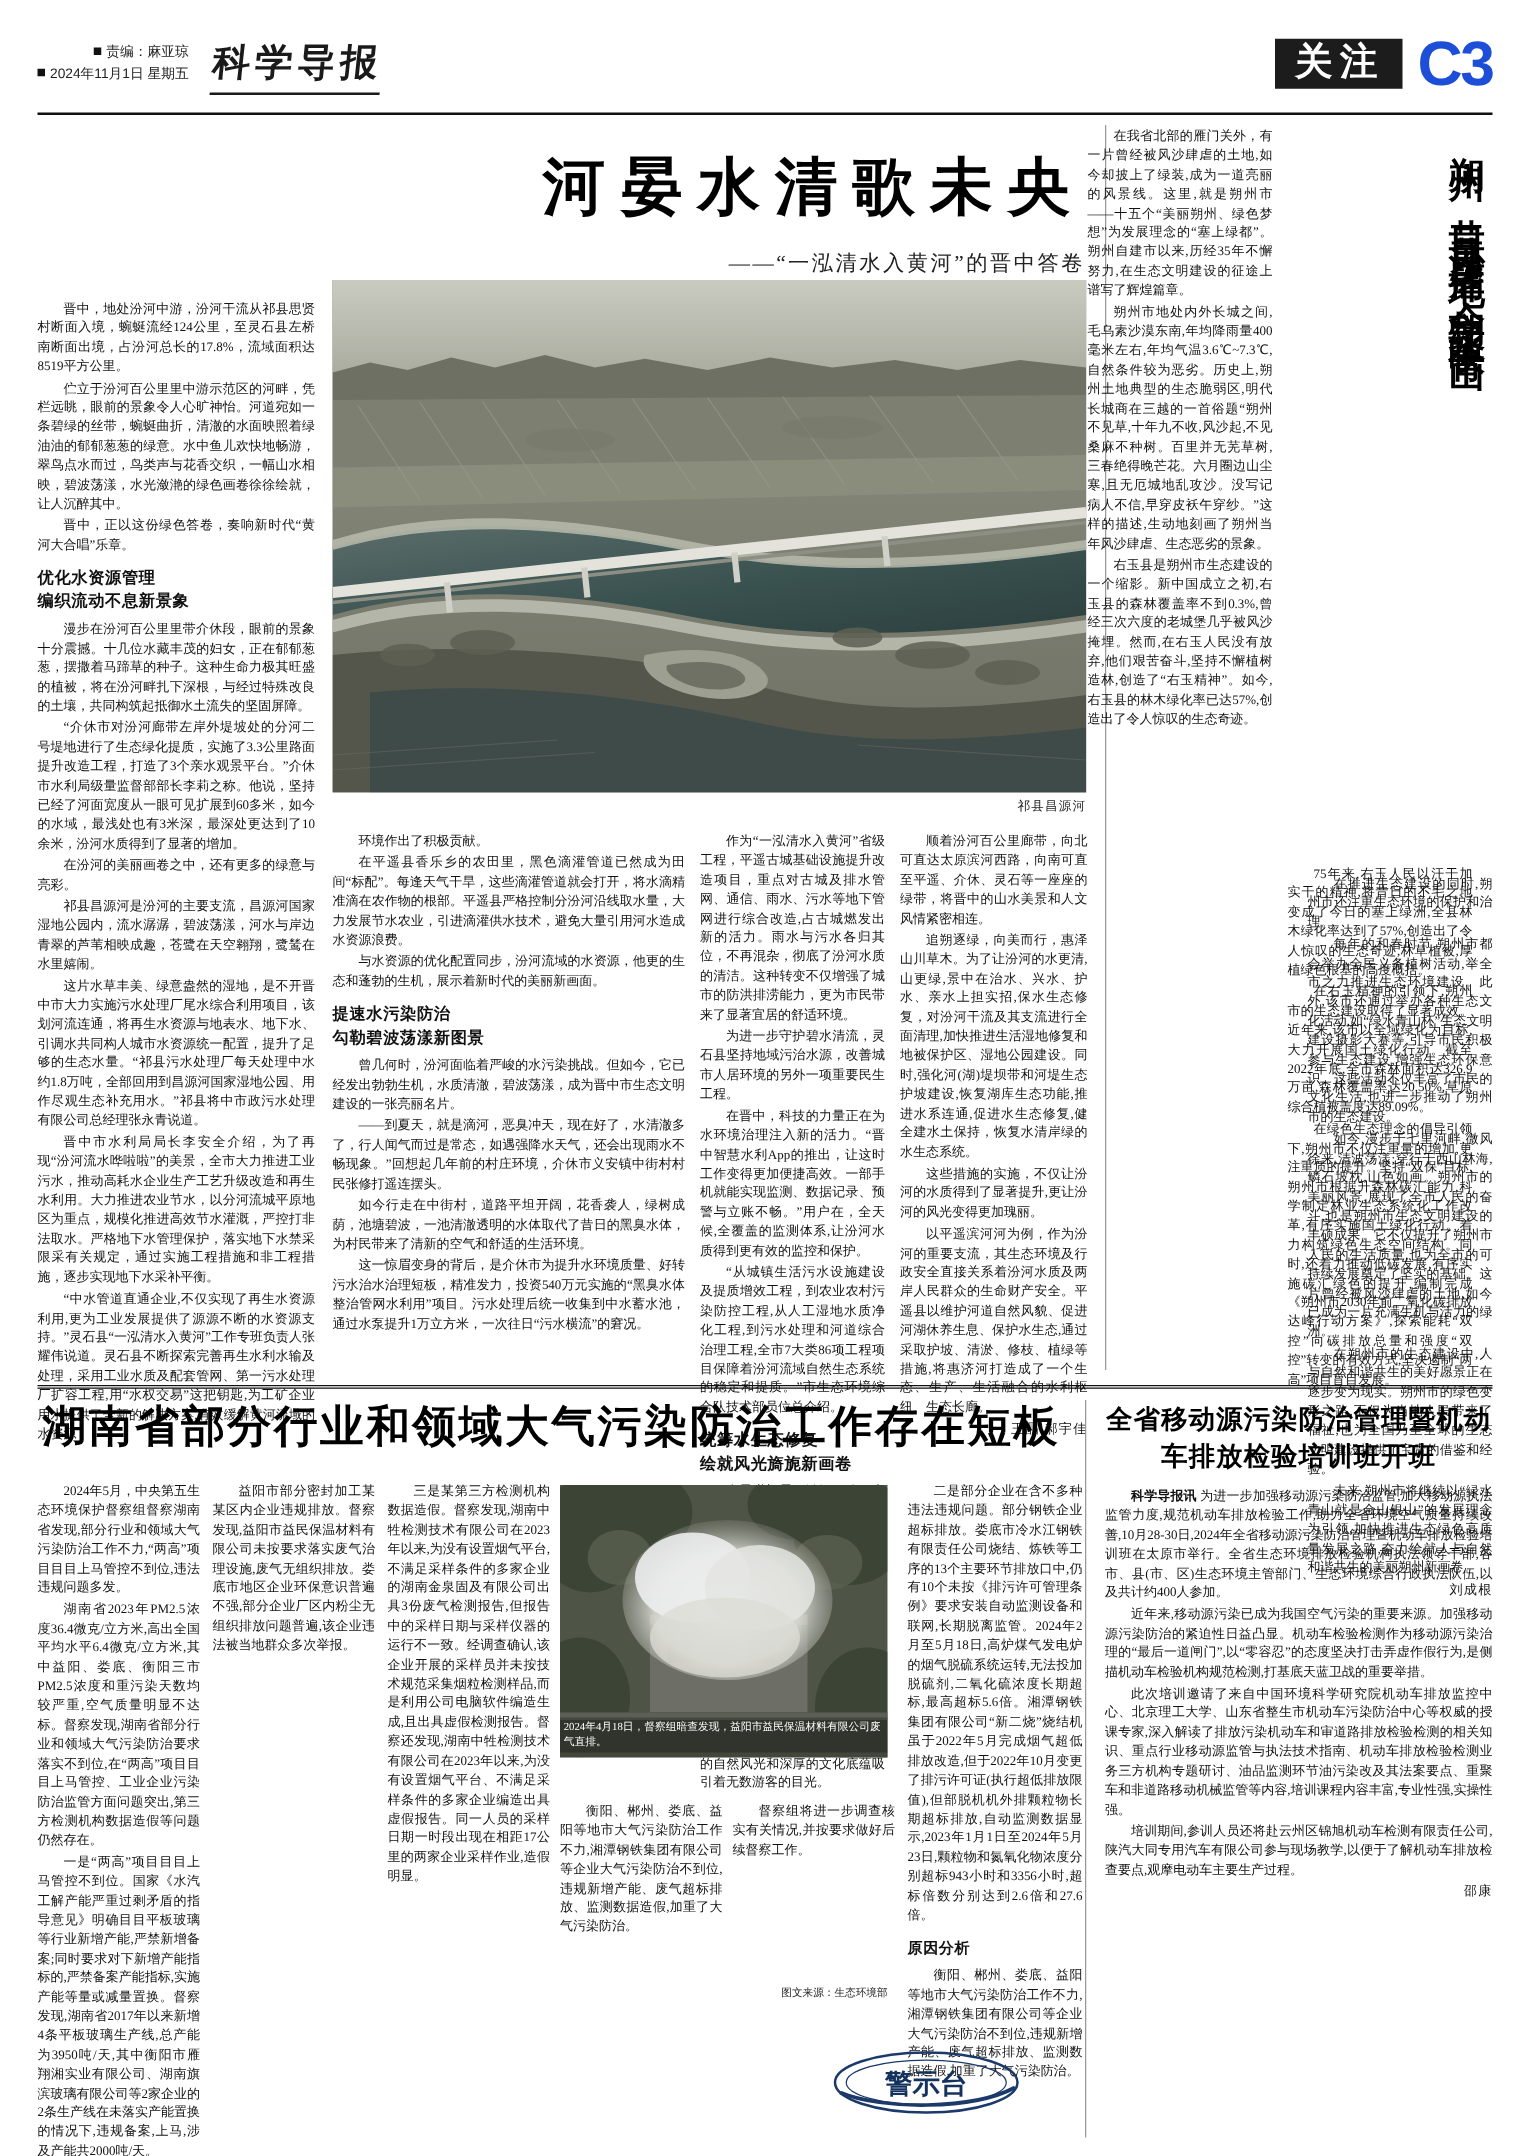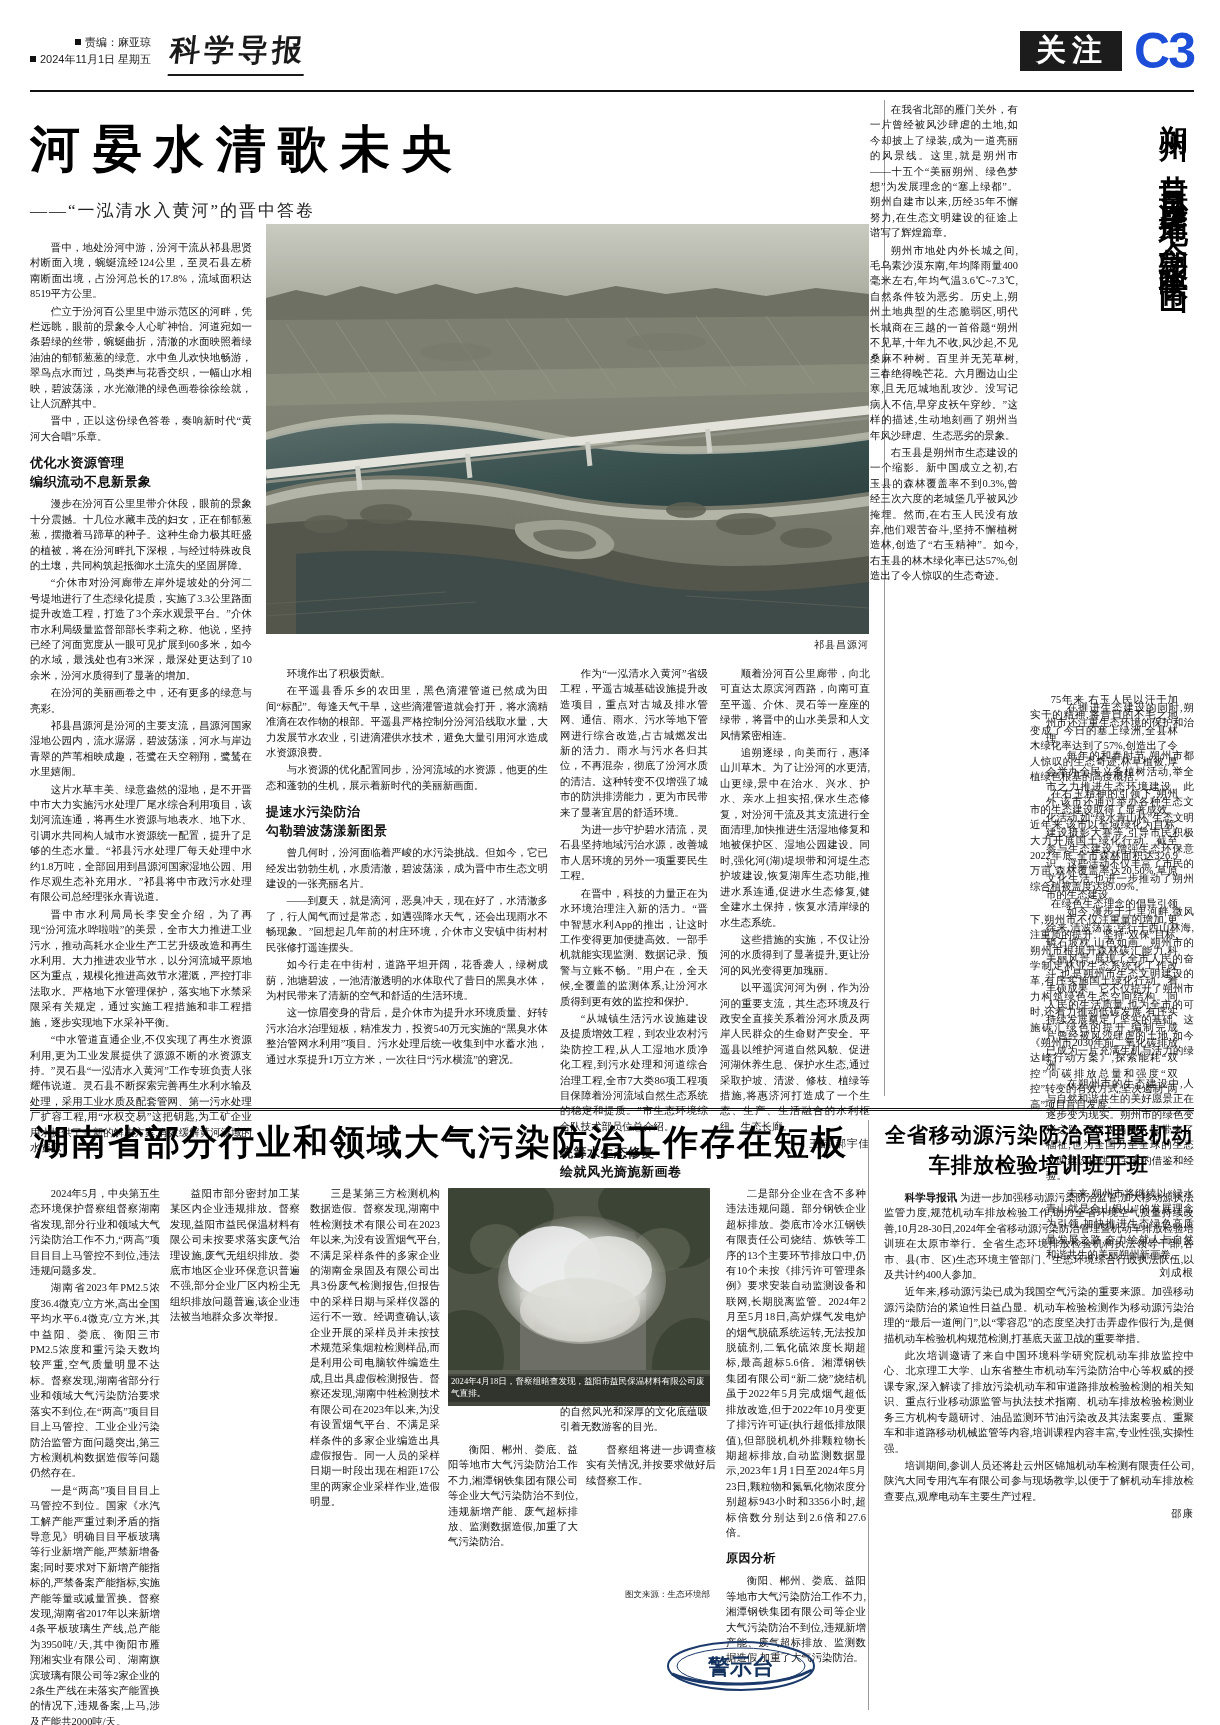--- a/index.html
+++ b/index.html
@@ -117,21 +117,21 @@
     bottom: 0;
     border-left: 1px solid #999;
   }
 
   
   .headline-zone {
     position: absolute;
     left: 0;
     top: 0;
     width: 838px;
-    text-align: left;
+    text-align: right;
   }
   .headline {
     font-family: "DejaVu Serif", serif;
     font-weight: 700;
     font-size: 50px;
     letter-spacing: 12px;
     margin-top: 20px;
     color: #000;
   }
   .subhead {

